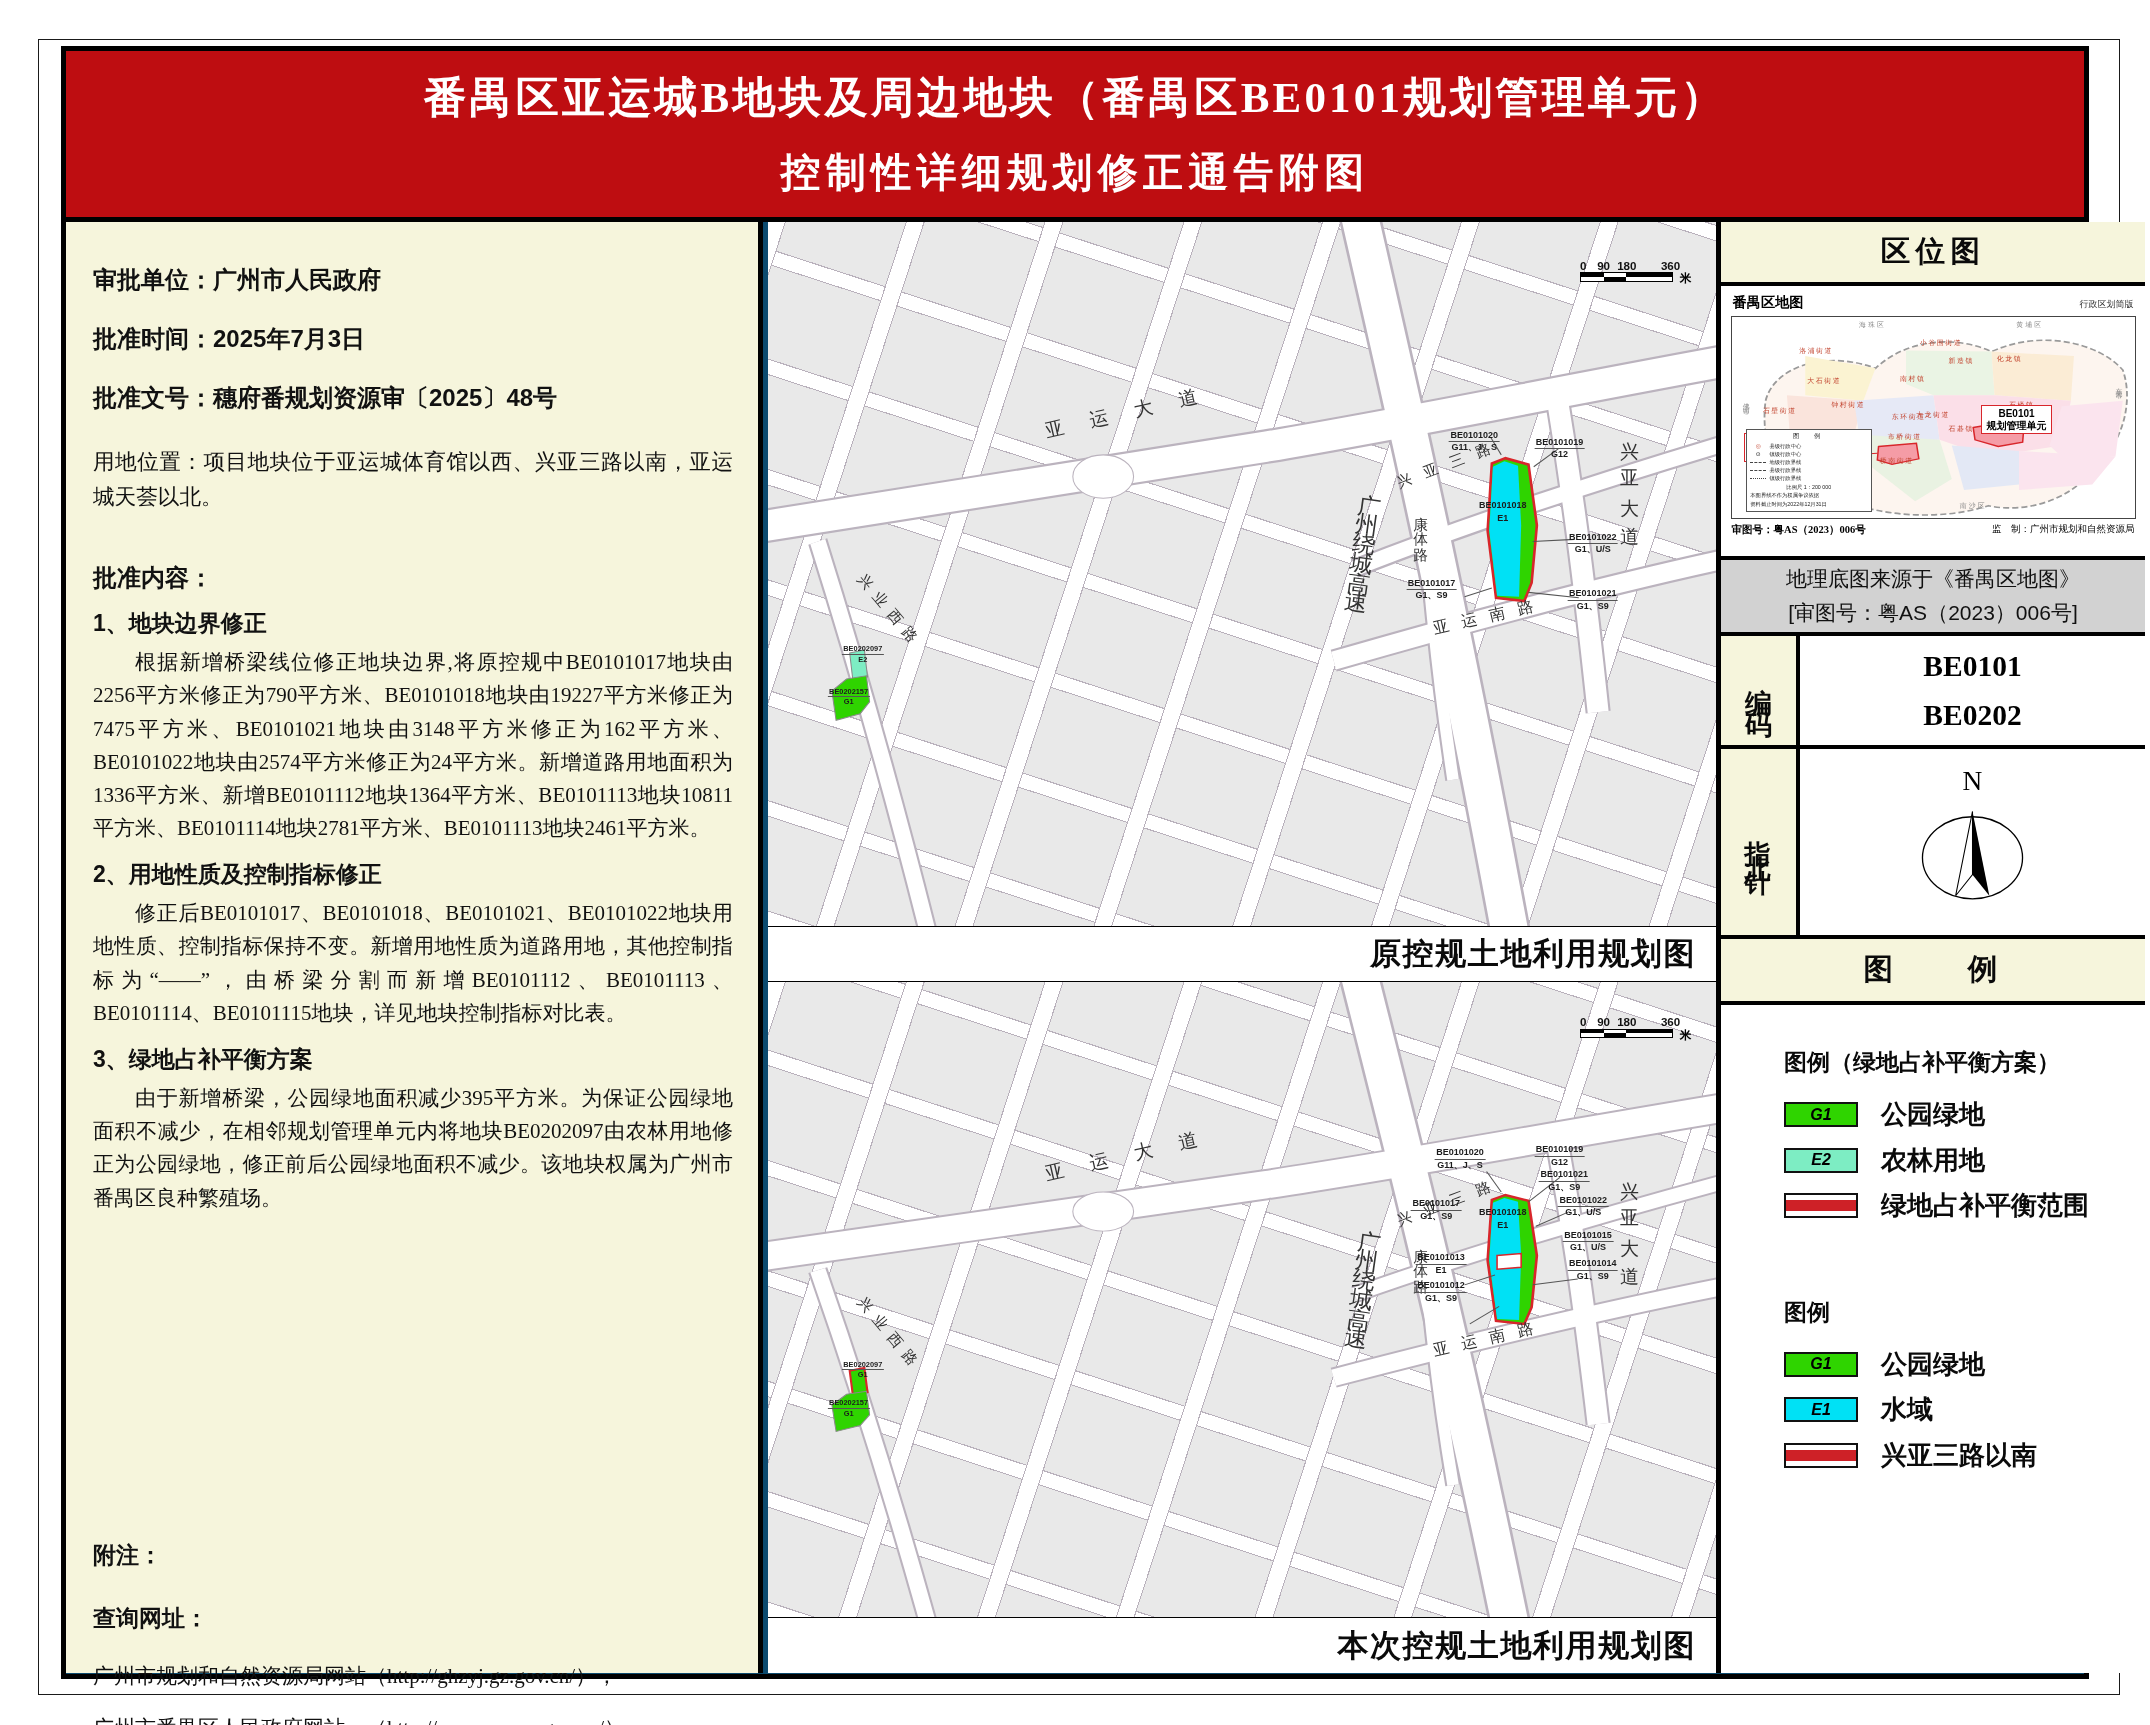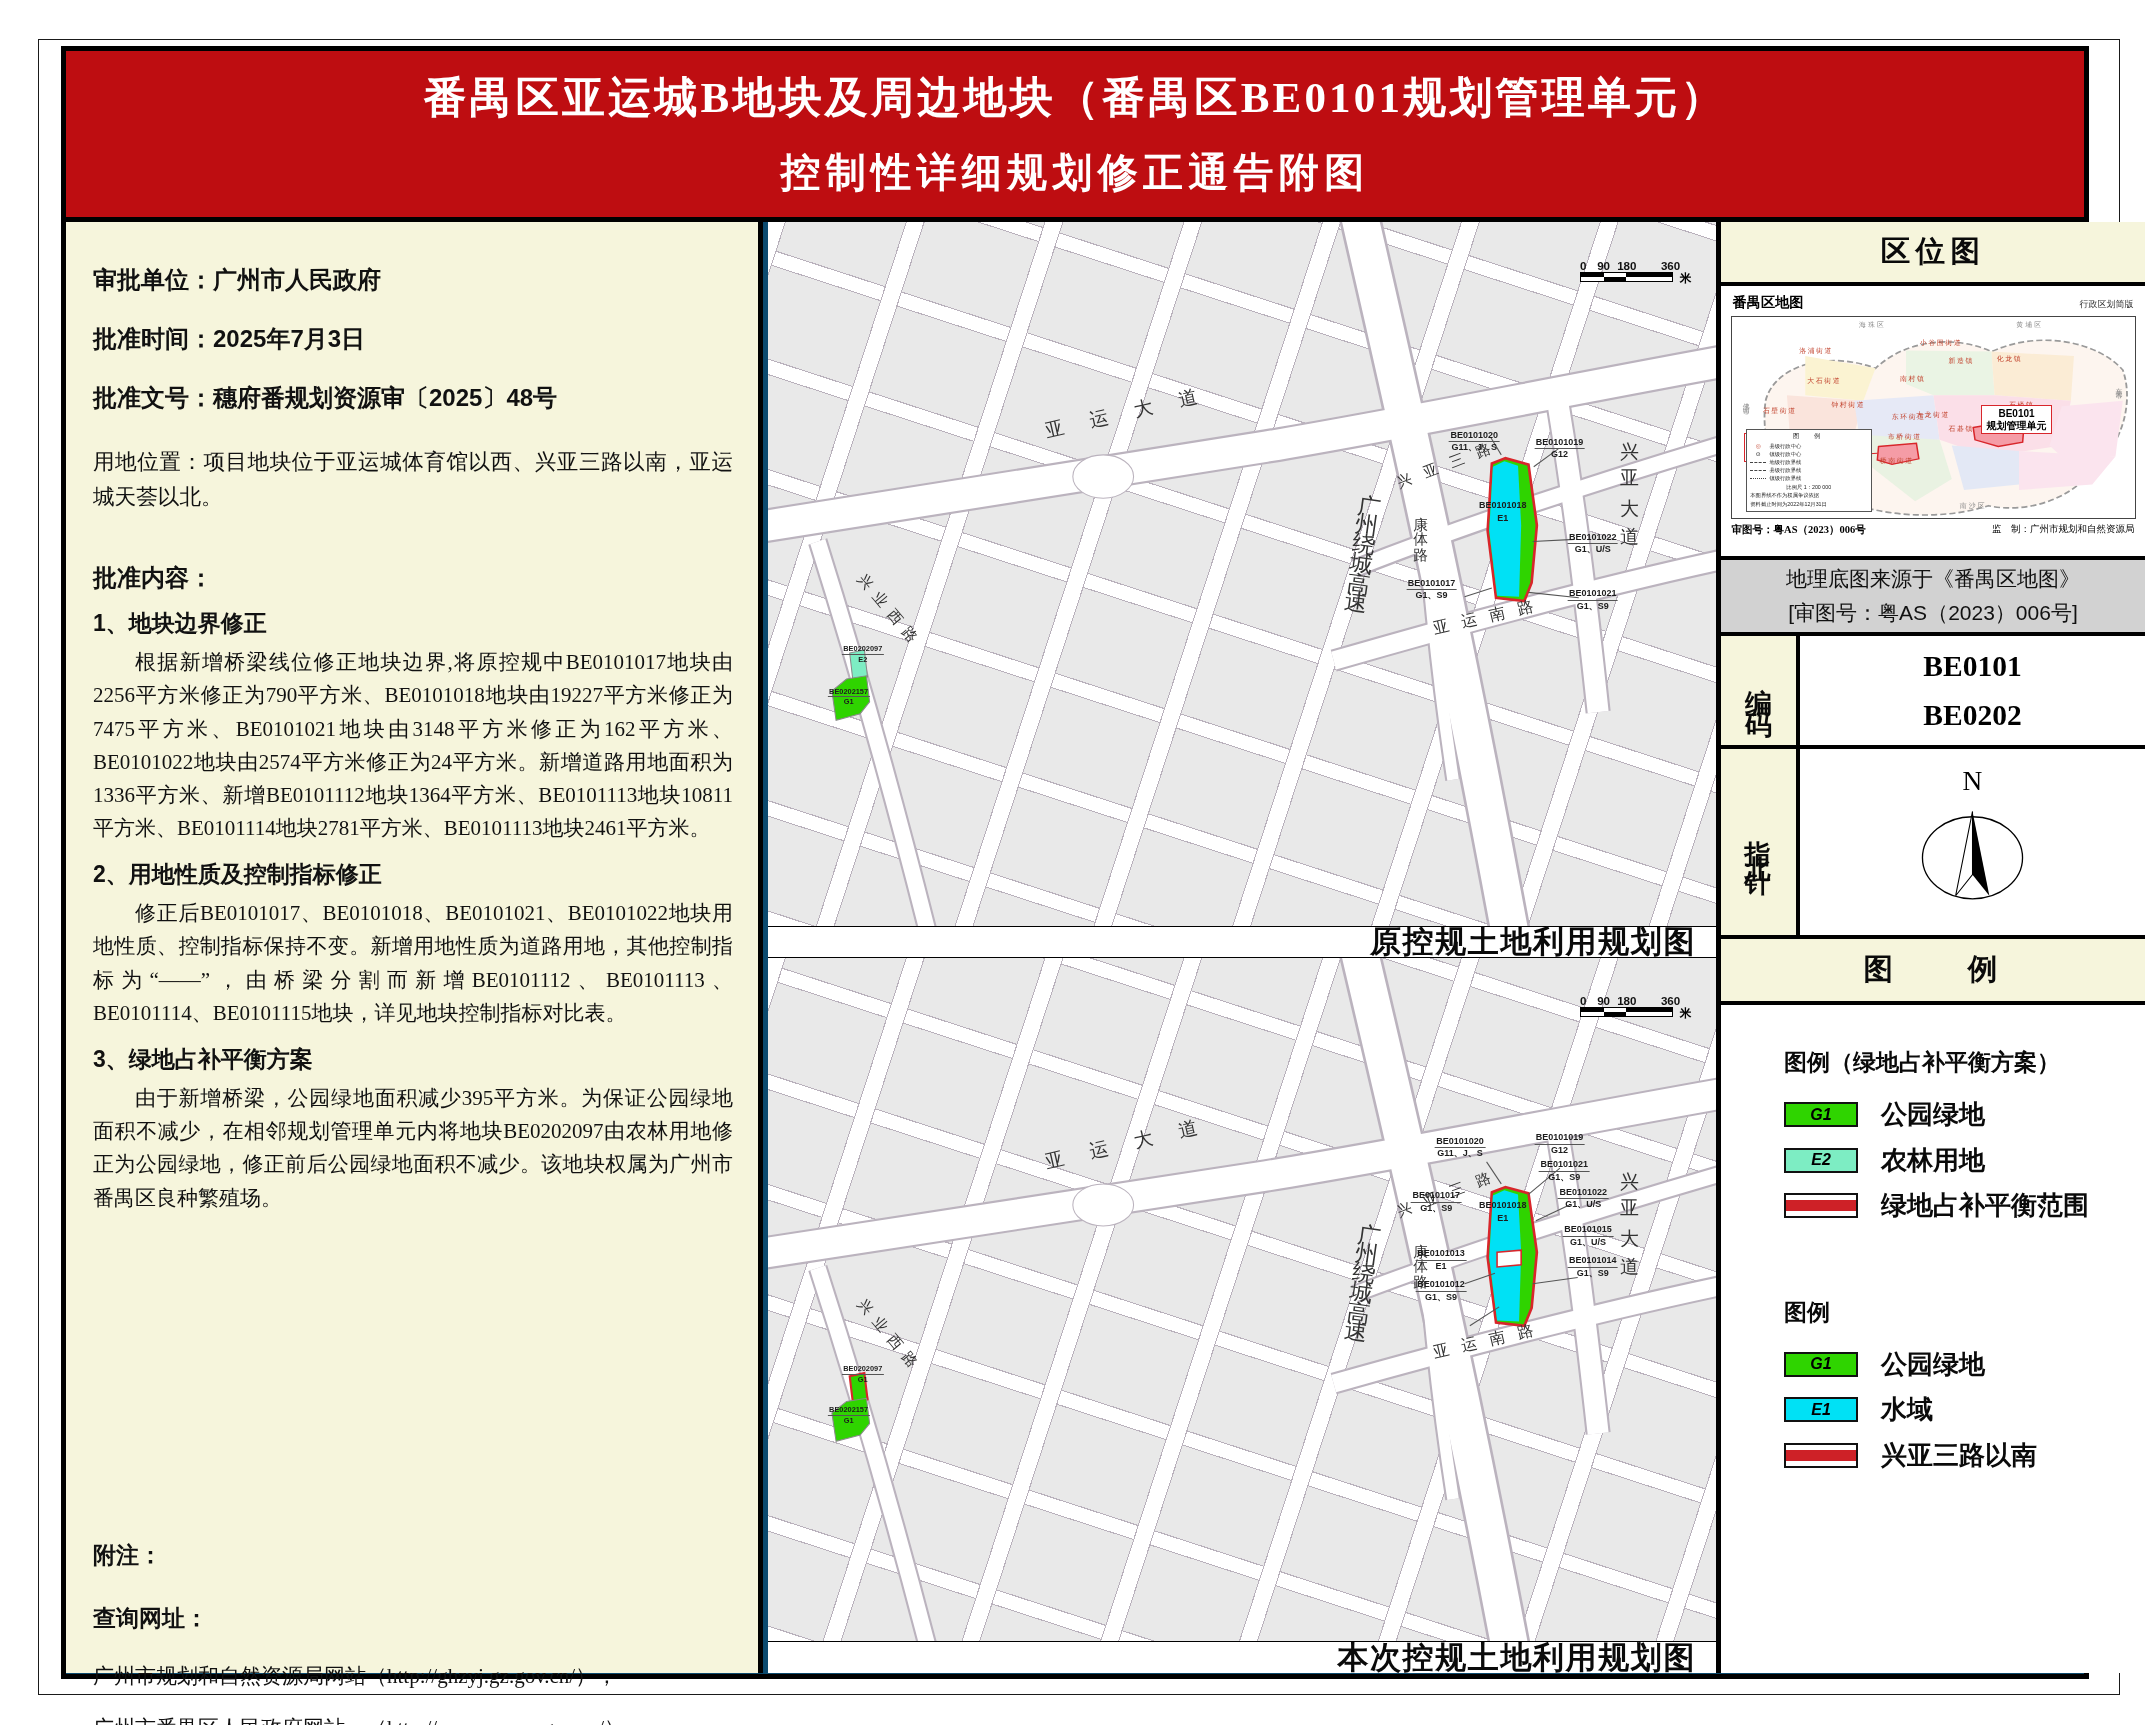--- a/index.html
+++ b/index.html
@@ -28,21 +28,21 @@
   
   .mid{position:absolute;left:702px;top:171px;width:948px;height:1451px;display:flex;flex-direction:column;box-sizing:border-box;}
   .map{position:relative;overflow:hidden;background:#E9E9E9;}
   .map1{height:704px;}
   .map2{flex:1;}
   .map-bg{position:absolute;inset:0;background-color:#E9E9E9;
     background-image:
       repeating-linear-gradient(108deg,#fff 0 16px,#b9b1bc 16px 17px,rgba(0,0,0,0) 17px 131px,#b9b1bc 131px 132px),
       repeating-linear-gradient(18deg,#fff 0 13.7px,#b9b1bc 13.7px 14.8px,rgba(0,0,0,0) 14.8px 104px,#b9b1bc 104px 105px);}
   .map svg.net{position:absolute;inset:0;width:100%;height:100%;}
-  .caption{height:32px;border-top:1.6px solid #000;border-bottom:1.6px solid #000;background:#fff;display:flex;align-items:center;justify-content:flex-end;
+  .caption{height:56px;border-top:1.6px solid #000;border-bottom:1.6px solid #000;background:#fff;display:flex;align-items:center;justify-content:flex-end;
            padding-right:20px;font-size:31px;font-weight:600;color:#0a0a0a;letter-spacing:1.6px;box-sizing:border-box;}
   .caption.last{border-bottom:none;}
 
   .rl{position:absolute;color:#333;white-space:nowrap;}
   .rl.v{writing-mode:vertical-lr;}
 
   .co{position:absolute;transform:translate(-50%,0);text-align:center;font:700 9px/1.3 "Liberation Sans",sans-serif;color:#1c1c1c;}
   .co .c{display:inline-block;border-bottom:1.1px solid #555;padding:0 1.6px;}
   .co .u{display:block;}
 

